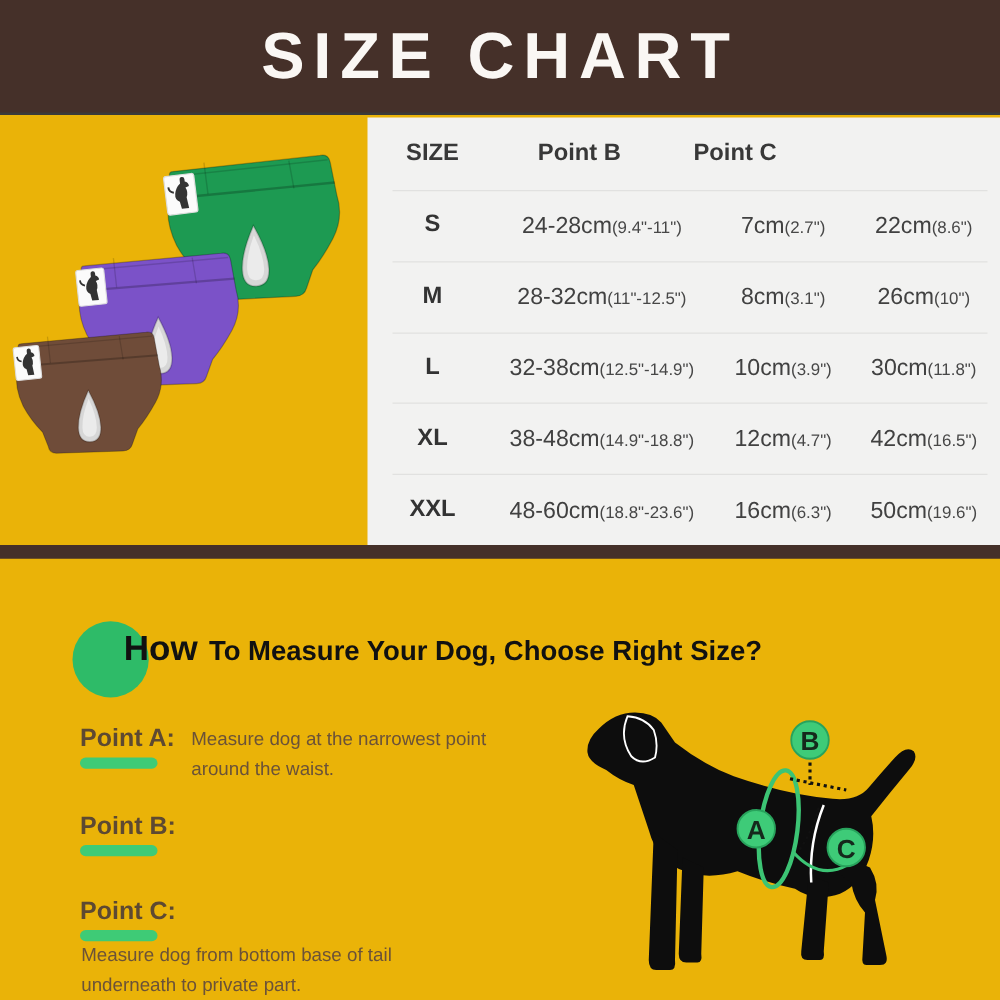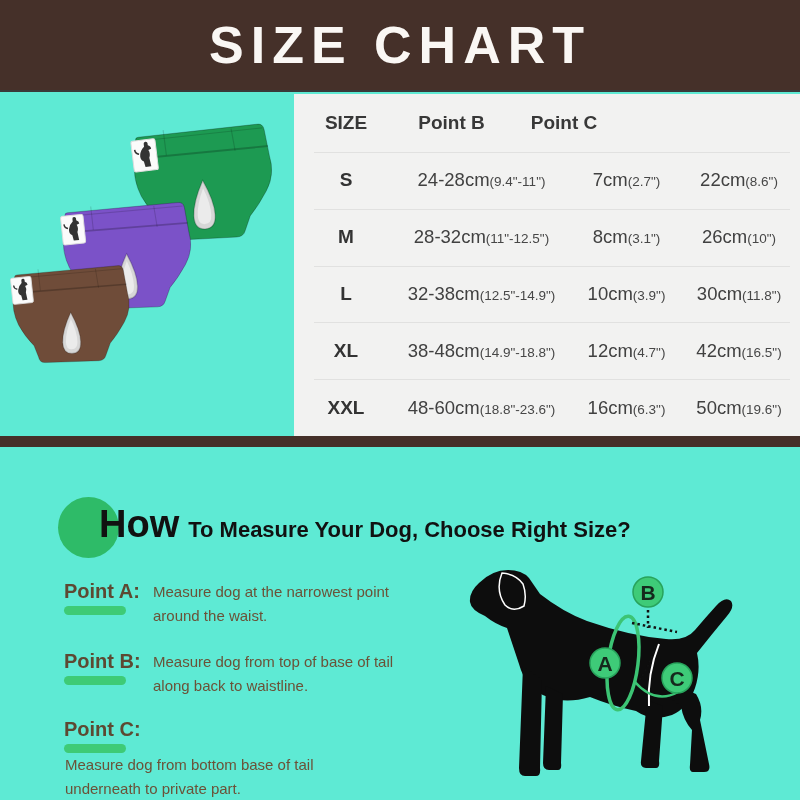--- a/index.html
+++ b/index.html
@@ -1,44 +1,44 @@
 <!DOCTYPE html>
 <html><head>
 <meta charset="utf-8">
 <style>
   * { margin:0; padding:0; box-sizing:border-box; }
   html,body { width:800px; height:800px; background:#ffffff; font-family:"Liberation Sans", sans-serif; overflow:hidden; }
-  .page { position:relative; width:800px; height:800px; background:#5eead4; }
+  .page { position:relative; width:800px; height:800px; background:#eab308; }
 
   
   .hdr { position:absolute; left:0; top:0; width:800px; height:92px; background:#453029; border-bottom:2px solid #3a3a3a; display:flex; align-items:center; justify-content:center; }
   .hdr h1 { color:#faf7f4; font-size:52px; font-weight:bold; letter-spacing:7px; }
 
   
   .panel { position:absolute; left:294px; top:94px; width:506px; height:342px; background:#f2f2f1; padding-left:4px; }
   .trow { display:flex; align-items:center; height:56.8px; position:relative; }
-  .trow.head { height:58px; }
+  .trow.head { height:58px;gap:12px; }
   .tc { text-align:center; white-space:nowrap; color:#424242; }
   .c0 { width:96px; } .c1 { width:175px; } .c2 { width:115px; } .c3 { width:110px; }
   .head .tc { font-weight:bold; font-size:19px; color:#383838; }
   .size-cell { font-weight:bold; font-size:19px; color:#333; }
   .val { font-size:18.5px; color:#414141; }
   .inch { font-size:13.5px; color:#474747; }
   .sep { position:absolute; left:16px; right:10px; top:0; height:0; border-top:1.5px solid #e1e1e0; }
 
   
   .bar { position:absolute; left:0; top:436px; width:800px; height:11px; background:#453029; }
 
   
   .note { position:absolute; top:450px; right:78px; font-size:17px; font-style:italic; color:#8c4141; text-decoration:underline; }
 
   
   .how-circle { position:absolute; left:58px; top:497px; width:61px; height:61px; border-radius:50%; background:#2ebb68; }
   .how-title { position:absolute; left:99px; top:503px; display:flex; align-items:baseline; color:#111; white-space:nowrap; }
-  .how-prefix { font-size:38px; font-weight:bold; margin-right:9px; }
+  .how-prefix { font-size:28px; font-weight:bold; margin-right:9px; }
   .how-rest { font-size:22px; font-weight:bold; }
 
   
   .pblock { position:absolute; left:64px; display:flex; }
   .pb-a { top:580px; } .pb-b { top:650px; } .pb-c { top:718px;flex-direction:column; }
   .plabel-col { width:88px; flex:none; }
   .plabel { font-size:20px; font-weight:bold; color:#5d4932; white-space:nowrap; }
   .pill { width:62px; height:9px; border-radius:5px; background:#3ecb76; margin-top:3px; }
   .pdesc { font-size:15px; font-weight:normal; color:#6b5238; line-height:24px; padding-left:1px; white-space:nowrap; }
 
@@ -143,24 +143,20 @@
       <div>Measure dog at the narrowest point</div>
       <div>around the waist.</div>
     </div>
   </div>
 
   <div class="pblock pb-b">
     <div class="plabel-col">
       <div class="plabel">Point B:</div>
       <div class="pill"></div>
     </div>
-    <div class="pdesc">
-      <div>Measure dog from top of base of tail</div>
-      <div>along back to waistline.</div>
-    </div>
   </div>
 
   <div class="pblock pb-c">
     <div class="plabel-col">
       <div class="plabel">Point C:</div>
       <div class="pill"></div>
     </div>
     <div class="pdesc">
       <div>Measure dog from bottom base of tail</div>
       <div>underneath to private part.</div>

